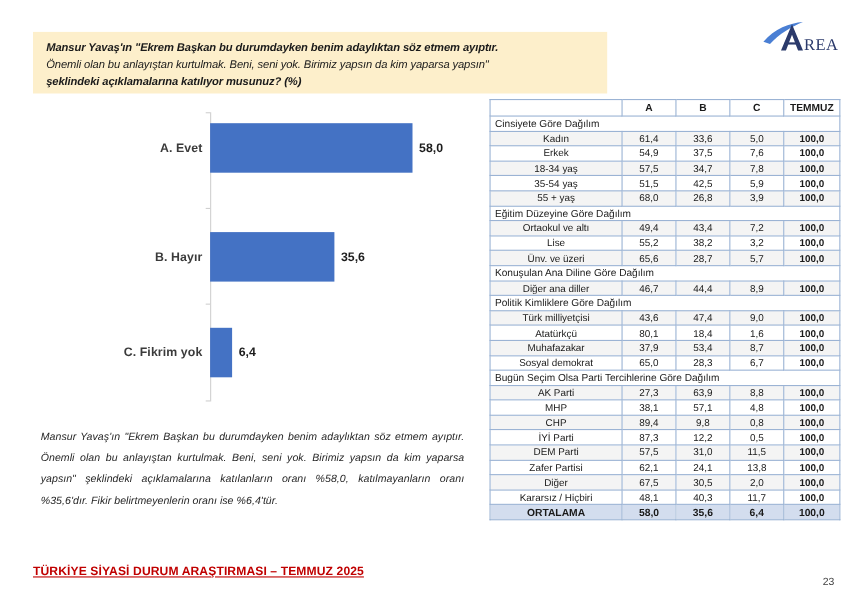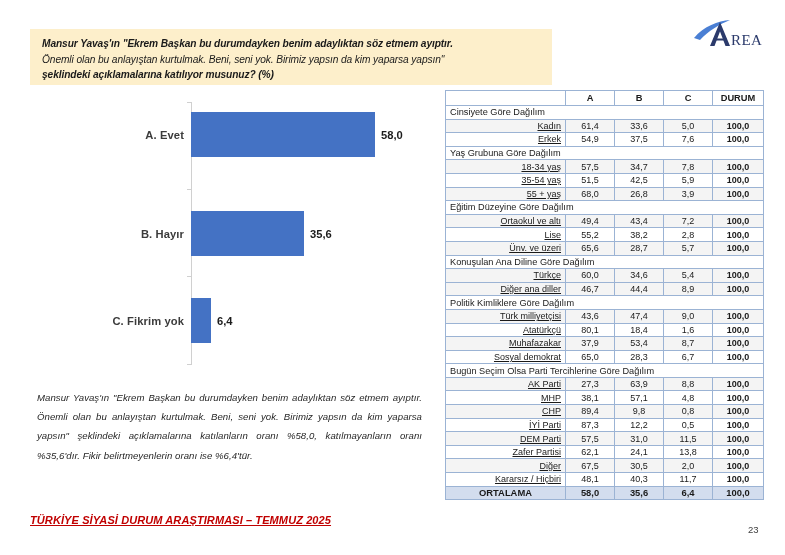--- a/index.html
+++ b/index.html
@@ -119,21 +119,20 @@
     letter-spacing: 0.05px;
   }
 
   
   #footer-title {
     position: absolute;
     left: 30px;
     top: 514px;
     font-size: 11px;
     font-weight: bold;
-    font-style: italic;
     color: #C00000;
     text-decoration: underline;
     letter-spacing: 0.1px;
     white-space: nowrap;
   }
   #page-number {
     position: absolute;
     left: 748px;
     top: 524px;
     font-size: 9.5px;
@@ -172,23 +171,22 @@
   .col-total { width: 51px; }
 
   tr.section td {
     color: #C00000;
     text-align: left;
     font-size: 9.2px;
     background: #ffffff;
     padding-left: 3px;
   }
   tr.datarow td.name {
-    text-align: right;
+    text-align: center;
     padding-right: 5px;
-    text-decoration: underline;
   }
   tr.datarow td.val {
     text-align: center;
   }
   tr.datarow td.total {
     text-align: center;
     font-weight: bold;
   }
   tr.datarow.alt td { background: #F4F4F4; }
   tr.datarow td { background: #ffffff; }
@@ -264,44 +262,41 @@
       <col class="col-abc">
       <col class="col-abc">
       <col class="col-total">
   </colgroup>
   <thead>
     <tr>
       <th></th>
       <th>A</th>
       <th>B</th>
       <th>C</th>
-      <th>DURUM</th>
+      <th>TEMMUZ</th>
     </tr>
   </thead>
   <tbody id="table-body">
       <tr class="section">
         <td colspan="5">Cinsiyete Göre Dağılım</td>
       </tr>
       <tr class="datarow alt">
         <td class="name">Kadın</td>
         <td class="val">61,4</td>
         <td class="val">33,6</td>
         <td class="val">5,0</td>
         <td class="total">100,0</td>
       </tr>
       <tr class="datarow">
         <td class="name">Erkek</td>
         <td class="val">54,9</td>
         <td class="val">37,5</td>
         <td class="val">7,6</td>
         <td class="total">100,0</td>
       </tr>
-      <tr class="section">
-        <td colspan="5">Yaş Grubuna Göre Dağılım</td>
-      </tr>
       <tr class="datarow alt">
         <td class="name">18-34 yaş</td>
         <td class="val">57,5</td>
         <td class="val">34,7</td>
         <td class="val">7,8</td>
         <td class="total">100,0</td>
       </tr>
       <tr class="datarow">
         <td class="name">35-54 yaş</td>
         <td class="val">51,5</td>
@@ -323,39 +318,32 @@
         <td class="name">Ortaokul ve altı</td>
         <td class="val">49,4</td>
         <td class="val">43,4</td>
         <td class="val">7,2</td>
         <td class="total">100,0</td>
       </tr>
       <tr class="datarow">
         <td class="name">Lise</td>
         <td class="val">55,2</td>
         <td class="val">38,2</td>
-        <td class="val">2,8</td>
+        <td class="val">3,2</td>
         <td class="total">100,0</td>
       </tr>
       <tr class="datarow alt">
         <td class="name">Ünv. ve üzeri</td>
         <td class="val">65,6</td>
         <td class="val">28,7</td>
         <td class="val">5,7</td>
         <td class="total">100,0</td>
       </tr>
       <tr class="section">
         <td colspan="5">Konuşulan Ana Diline Göre Dağılım</td>
-      </tr>
-      <tr class="datarow alt">
-        <td class="name">Türkçe</td>
-        <td class="val">60,0</td>
-        <td class="val">34,6</td>
-        <td class="val">5,4</td>
-        <td class="total">100,0</td>
       </tr>
       <tr class="datarow alt">
         <td class="name">Diğer ana diller</td>
         <td class="val">46,7</td>
         <td class="val">44,4</td>
         <td class="val">8,9</td>
         <td class="total">100,0</td>
       </tr>
       <tr class="section">
         <td colspan="5">Politik Kimliklere Göre Dağılım</td>

